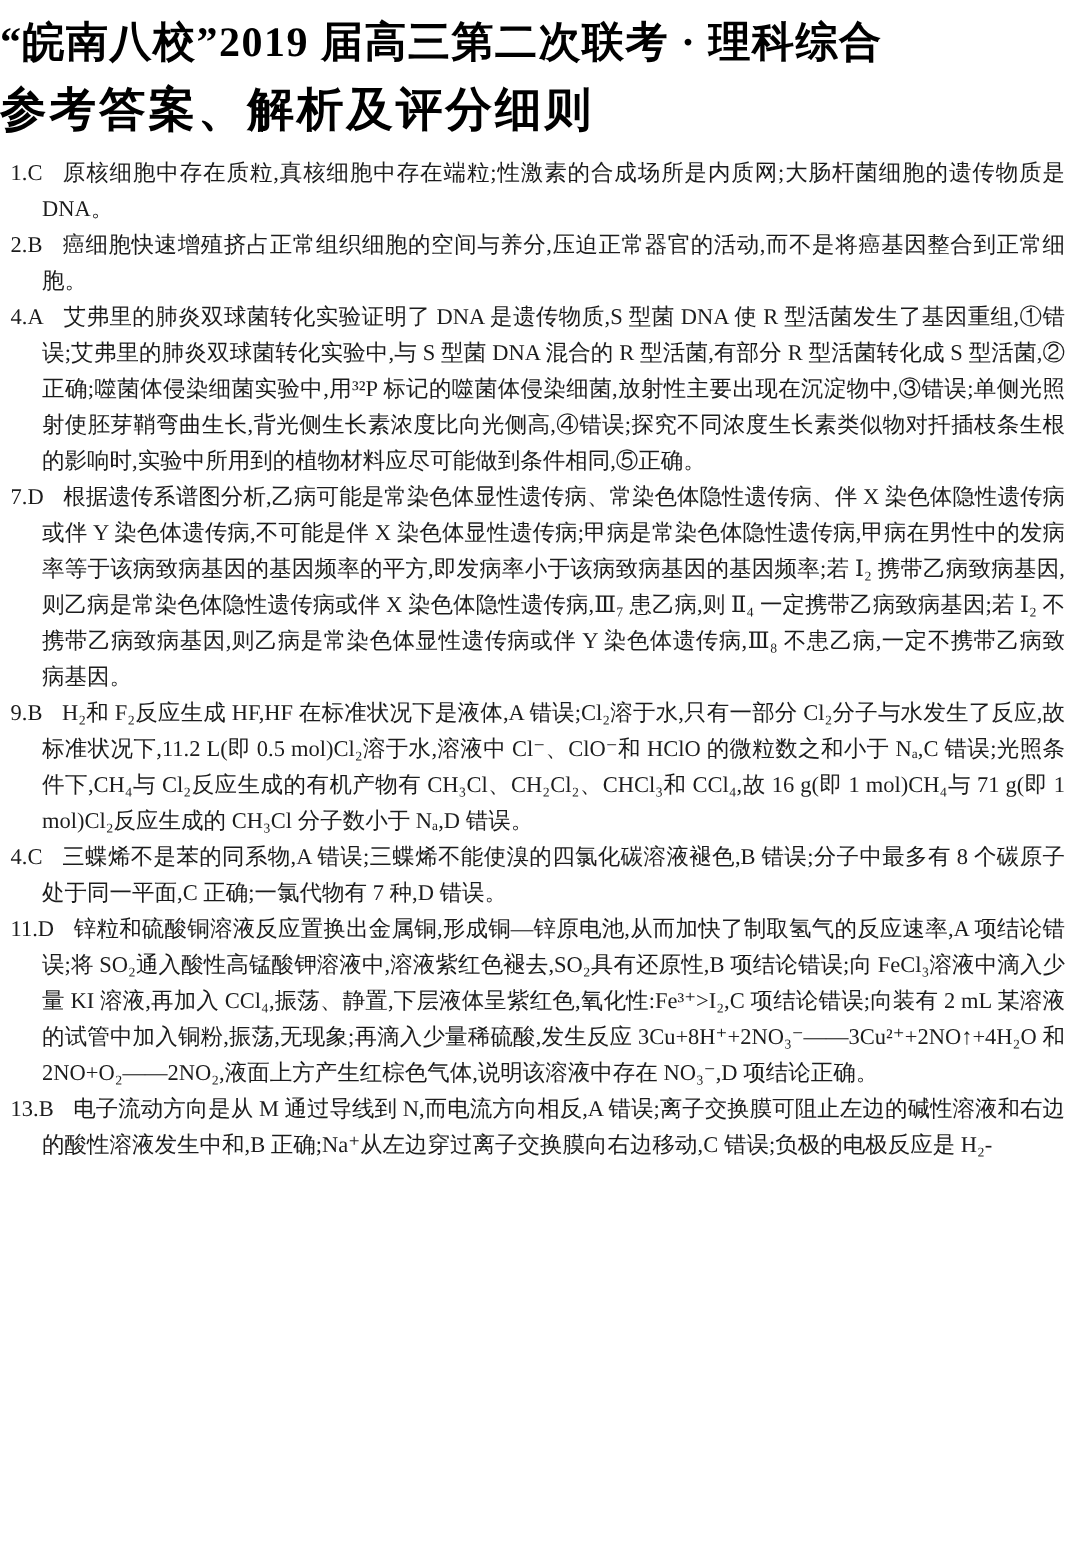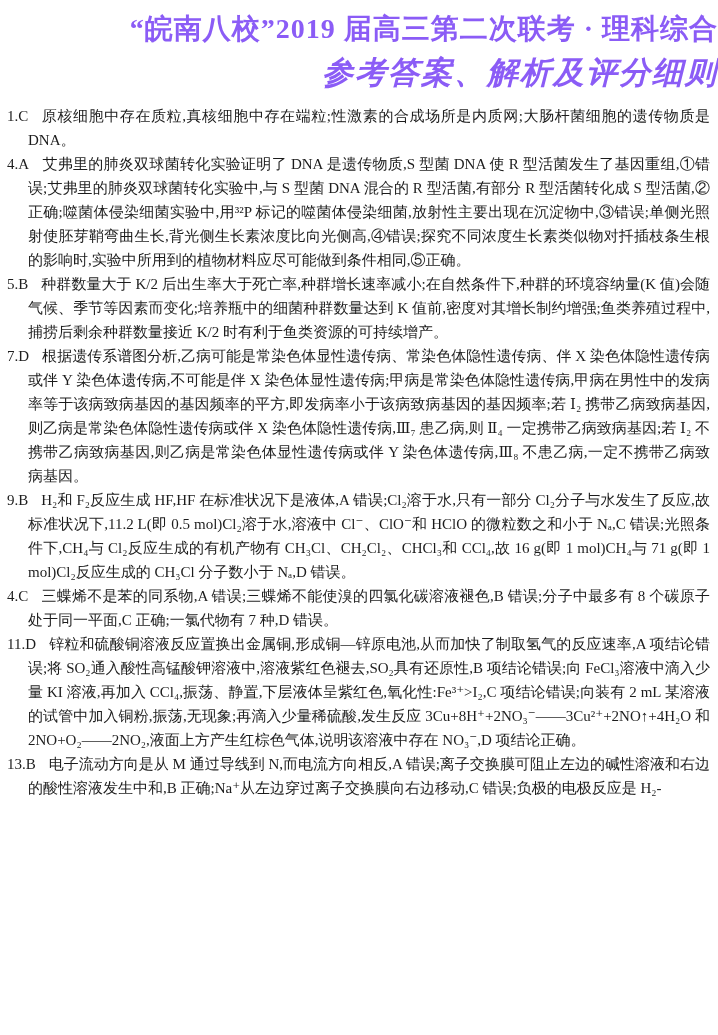--- a/index.html
+++ b/index.html
@@ -14,36 +14,35 @@
     color: #1c1c1c;
     font-family: "Liberation Serif", "DejaVu Serif", serif;
   }
   .doc {
     width: 718px;
     height: 1035px;
     box-sizing: border-box;
     padding-top: 10px;
   }
   .title {
-    text-align: right;
+    text-align: left;
     font-weight: bold;
-    color: #8b5cf6;
+    color: #000000;
   }
   .title-line1 {
     font-size: 28px;
     line-height: 38px;
     letter-spacing: 1px;
     margin: 0 0 3px 0;
   }
   .title-line2 {
     font-size: 31px;
     line-height: 44px;
     letter-spacing: 2px;
     margin: 0 0 9px 0;
-    font-style: italic;
   }
   .answers {
     padding: 0 8px 0 7px;
     font-size: 15px;
     line-height: 24px;
     text-align: justify;
   }
   .item {
     padding-left: 21px;
     text-indent: -21px;
@@ -56,25 +55,25 @@
 </head>
 <body>
 
 <div class="doc">
   <div class="title title-line1">“皖南八校”2019 届高三第二次联考 · 理科综合</div>
   <div class="title title-line2">参考答案、解析及评分细则</div>
 
   <div class="answers">
   <div class="item"><span class="label">1.C</span><span class="text">原核细胞中存在质粒,真核细胞中存在端粒;性激素的合成场所是内质网;大肠杆菌细胞的遗传物质是 DNA。</span></div>
 
+  <div class="item"><span class="label">2.B</span><span class="text">癌细胞快速增殖挤占正常组织细胞的空间与养分,压迫正常器官的活动,而不是将癌基因整合到正常细胞。</span></div>
 
 
   <div class="item"><span class="label">4.A</span><span class="text">艾弗里的肺炎双球菌转化实验证明了 DNA 是遗传物质,S 型菌 DNA 使 R 型活菌发生了基因重组,①错误;艾弗里的肺炎双球菌转化实验中,与 S 型菌 DNA 混合的 R 型活菌,有部分 R 型活菌转化成 S 型活菌,②正确;噬菌体侵染细菌实验中,用³²P 标记的噬菌体侵染细菌,放射性主要出现在沉淀物中,③错误;单侧光照射使胚芽鞘弯曲生长,背光侧生长素浓度比向光侧高,④错误;探究不同浓度生长素类似物对扦插枝条生根的影响时,实验中所用到的植物材料应尽可能做到条件相同,⑤正确。</span></div>
 
-  <div class="item"><span class="label">5.B</span><span class="text">种群数量大于 K/2 后出生率大于死亡率,种群增长速率减小;在自然条件下,种群的环境容纳量(K 值)会随气候、季节等因素而变化;培养瓶中的细菌种群数量达到 K 值前,密度对其增长制约增强;鱼类养殖过程中,捕捞后剩余种群数量接近 K/2 时有利于鱼类资源的可持续增产。</span></div>
 
   <div class="item"><span class="label">7.D</span><span class="text">根据遗传系谱图分析,乙病可能是常染色体显性遗传病、常染色体隐性遗传病、伴 X 染色体隐性遗传病或伴 Y 染色体遗传病,不可能是伴 X 染色体显性遗传病;甲病是常染色体隐性遗传病,甲病在男性中的发病率等于该病致病基因的基因频率的平方,即发病率小于该病致病基因的基因频率;若 Ⅰ₂ 携带乙病致病基因,则乙病是常染色体隐性遗传病或伴 X 染色体隐性遗传病,Ⅲ₇ 患乙病,则 Ⅱ₄ 一定携带乙病致病基因;若 Ⅰ₂ 不携带乙病致病基因,则乙病是常染色体显性遗传病或伴 Y 染色体遗传病,Ⅲ₈ 不患乙病,一定不携带乙病致病基因。</span></div>
 
 
 
   <div class="item"><span class="label">9.B</span><span class="text">H₂和 F₂反应生成 HF,HF 在标准状况下是液体,A 错误;Cl₂溶于水,只有一部分 Cl₂分子与水发生了反应,故标准状况下,11.2 L(即 0.5 mol)Cl₂溶于水,溶液中 Cl⁻、ClO⁻和 HClO 的微粒数之和小于 Nₐ,C 错误;光照条件下,CH₄与 Cl₂反应生成的有机产物有 CH₃Cl、CH₂Cl₂、CHCl₃和 CCl₄,故 16 g(即 1 mol)CH₄与 71 g(即 1 mol)Cl₂反应生成的 CH₃Cl 分子数小于 Nₐ,D 错误。</span></div>
 
   <div class="item"><span class="label">4.C</span><span class="text">三蝶烯不是苯的同系物,A 错误;三蝶烯不能使溴的四氯化碳溶液褪色,B 错误;分子中最多有 8 个碳原子处于同一平面,C 正确;一氯代物有 7 种,D 错误。</span></div>
 
   <div class="item"><span class="label">11.D</span><span class="text">锌粒和硫酸铜溶液反应置换出金属铜,形成铜—锌原电池,从而加快了制取氢气的反应速率,A 项结论错误;将 SO₂通入酸性高锰酸钾溶液中,溶液紫红色褪去,SO₂具有还原性,B 项结论错误;向 FeCl₃溶液中滴入少量 KI 溶液,再加入 CCl₄,振荡、静置,下层液体呈紫红色,氧化性:Fe³⁺&gt;I₂,C 项结论错误;向装有 2 mL 某溶液的试管中加入铜粉,振荡,无现象;再滴入少量稀硫酸,发生反应 3Cu+8H⁺+2NO₃⁻——3Cu²⁺+2NO↑+4H₂O 和 2NO+O₂——2NO₂,液面上方产生红棕色气体,说明该溶液中存在 NO₃⁻,D 项结论正确。</span></div>

